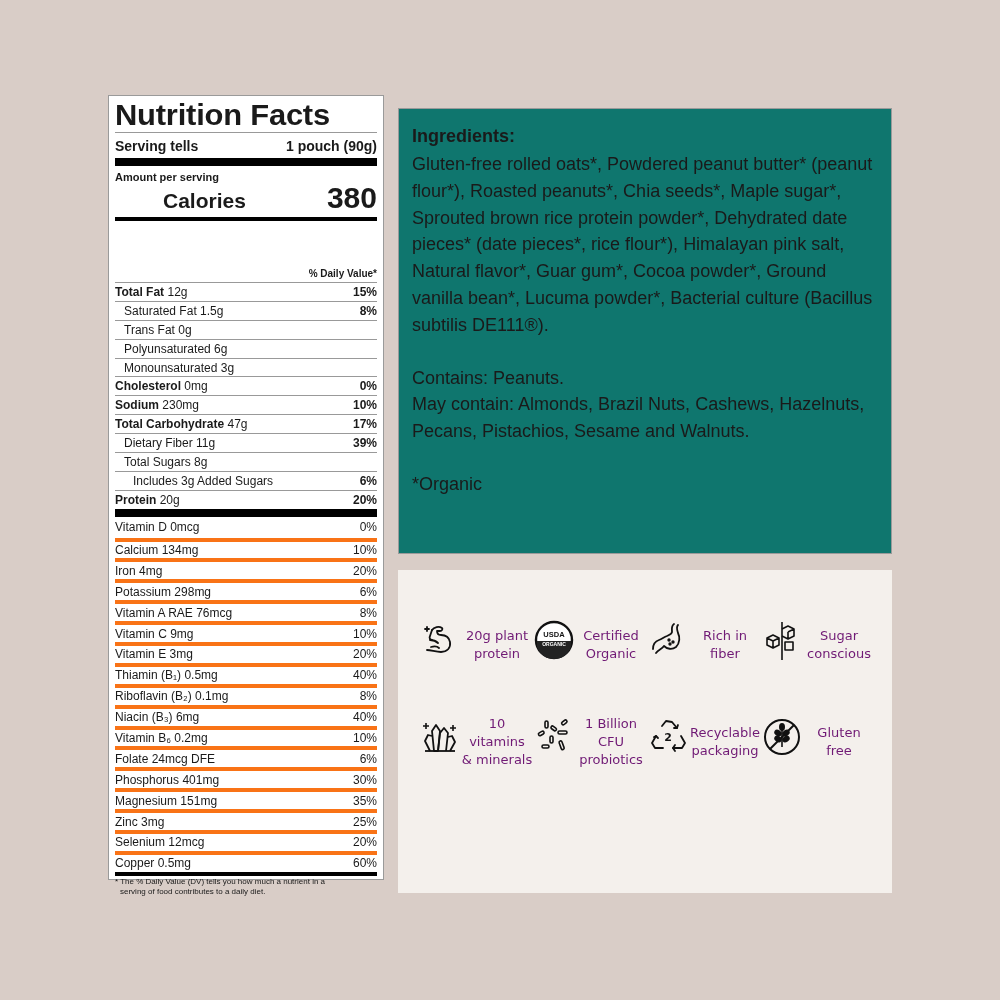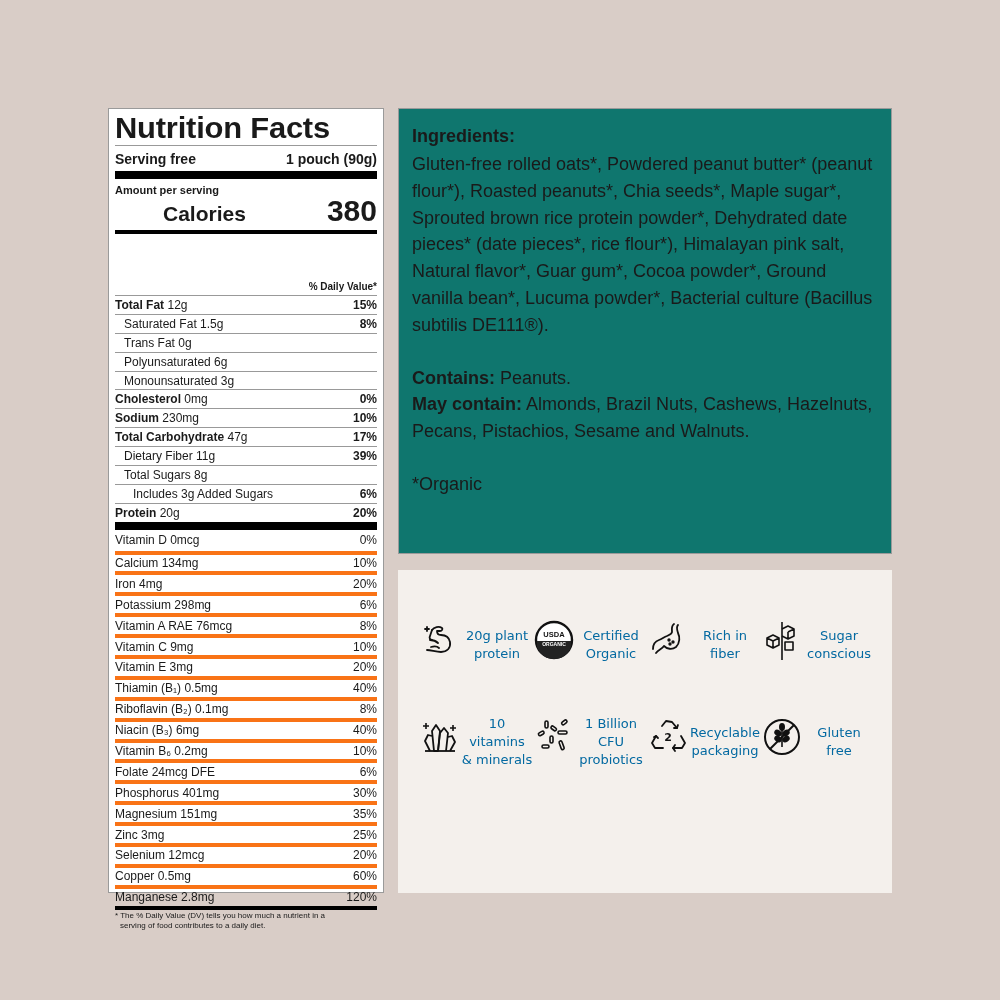--- a/index.html
+++ b/index.html
@@ -1,20 +1,20 @@
 <!DOCTYPE html>
 <html><head>
 <meta charset="utf-8">
 <style>
   * { box-sizing: border-box; margin: 0; padding: 0; }
   html, body { width: 1000px; height: 1000px; }
   body { background: #d9cdc7; position: relative; font-family: "Liberation Sans", sans-serif; color: #1a1a1a; overflow: hidden; }
 
   
-  .nf { position: absolute; left: 108px; top: 108px; width: 276px; height: 785px; background: #fff; border: 1px solid #9a9a9a; padding: 2px 6px 0 6px; }
+  .nf { position: absolute; left: 108px; top: 95px; width: 276px; height: 785px; background: #fff; border: 1px solid #9a9a9a; padding: 2px 6px 0 6px; }
   .nf-title { font-weight: 900; font-size: 30px; letter-spacing: -0.2px; line-height: 34px; white-space: nowrap; font-family: "Liberation Sans", sans-serif; transform: scaleX(1.03); transform-origin: left; }
   .nf-rule-thin { border-top: 1px solid #999; }
   .nf-serving { display: flex; justify-content: space-between; font-weight: 700; font-size: 14px; height: 25px; align-items: center; }
   .nf-bar-thick { height: 8px; background: #000; }
   .nf-bar-med { height: 4px; background: #000; }
   .nf-amount { font-weight: 700; font-size: 11px; margin-top: 5px; line-height: 12px; }
   .nf-cal { display: flex; justify-content: space-between; align-items: flex-end; height: 30px; }
   .nf-cal-label { font-weight: 900; font-size: 21px; margin-left: 48px; }
   .nf-cal-value { font-weight: 900; font-size: 30px; line-height: 30px; }
   .nf-dv { text-align: right; font-weight: 700; font-size: 10px; height: 17px; line-height: 17px; margin-top: 44px; }
@@ -27,38 +27,38 @@
   .nf-vrow:first-child { border-top: none; }
   .nf-vrow .pct { font-weight: 400; }
   .nf-foot { font-size: 8px; line-height: 10px; padding: 1px 0 0 0; }
   .nf-foot span { display: block; }
 
   
   .ing { position: absolute; left: 398px; top: 108px; width: 494px; height: 446px; background: #0f766e; border: 1px solid #9a9a9a; padding: 14px 13px; }
   .ing h2 { font-size: 18px; font-weight: 700; line-height: 26px; margin-bottom: 2px; }
   .ing p { font-size: 18px; line-height: 26.8px; }
   .ing .gap { height: 26px; }
-  .ing .lbl { font-weight: 700; }
+  .ing .lbl { font-weight: 400; }
 
   
   .feat { position: absolute; left: 398px; top: 570px; width: 494px; height: 323px; background: #f4f0ec; }
   .feat-grid { position: absolute; left: 22px; top: 50px; width: 460px; display: grid; grid-template-columns: repeat(4, 114px); row-gap: 45px; }
   .feat-item { display: flex; align-items: center; }
   .feat-icon { width: 40px; height: 40px; margin-bottom: 10px; display: flex; align-items: center; justify-content: center; }
   .feat-icon svg { width: 40px; height: 40px; }
-  .feat-label { font-family: "DejaVu Sans", sans-serif; font-size: 13px; line-height: 18px; text-align: center; color: #0369a1; width: 110px; }
+  .feat-label { font-family: "DejaVu Sans", sans-serif; font-size: 13px; line-height: 18px; text-align: center; color: #701a75; width: 110px; }
 </style>
 </head>
 <body>
 
 <div class="nf">
   <div class="nf-title">Nutrition Facts</div>
   <div class="nf-rule-thin"></div>
   <div class="nf-serving">
-    <span>Serving free</span>
+    <span>Serving tells</span>
     <span>1 pouch (90g)</span>
   </div>
   <div class="nf-bar-thick"></div>
   <div class="nf-amount">Amount per serving</div>
   <div class="nf-cal">
     <span class="nf-cal-label">Calories</span>
     <span class="nf-cal-value">380</span>
   </div>
   <div class="nf-bar-med" style="margin-top:4px"></div>
   <div class="nf-dv">% Daily Value*</div>
@@ -178,24 +178,20 @@
         <span class="pct">25%</span>
       </div>
       <div class="nf-vrow">
         <span>Selenium 12mcg</span>
         <span class="pct">20%</span>
       </div>
       <div class="nf-vrow">
         <span>Copper 0.5mg</span>
         <span class="pct">60%</span>
       </div>
-      <div class="nf-vrow">
-        <span>Manganese 2.8mg</span>
-        <span class="pct">120%</span>
-      </div>
     </div>
 
   <div class="nf-bar-med"></div>
   <div class="nf-foot">
     <span>* The % Daily Value (DV) tells you how much a nutrient in a</span>
     <span style="padding-left:5px">serving of food contributes to a daily diet.</span>
   </div>
 </div>
 
 <div class="ing">

